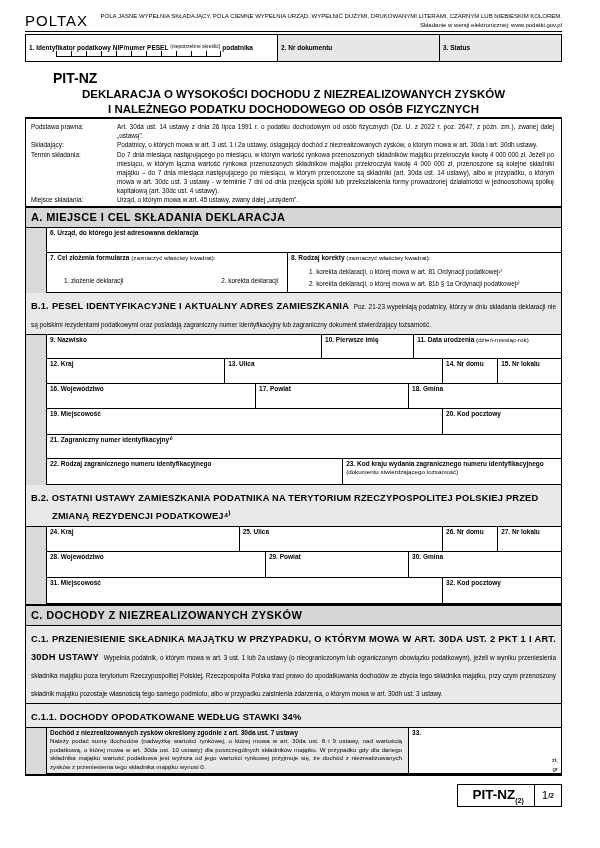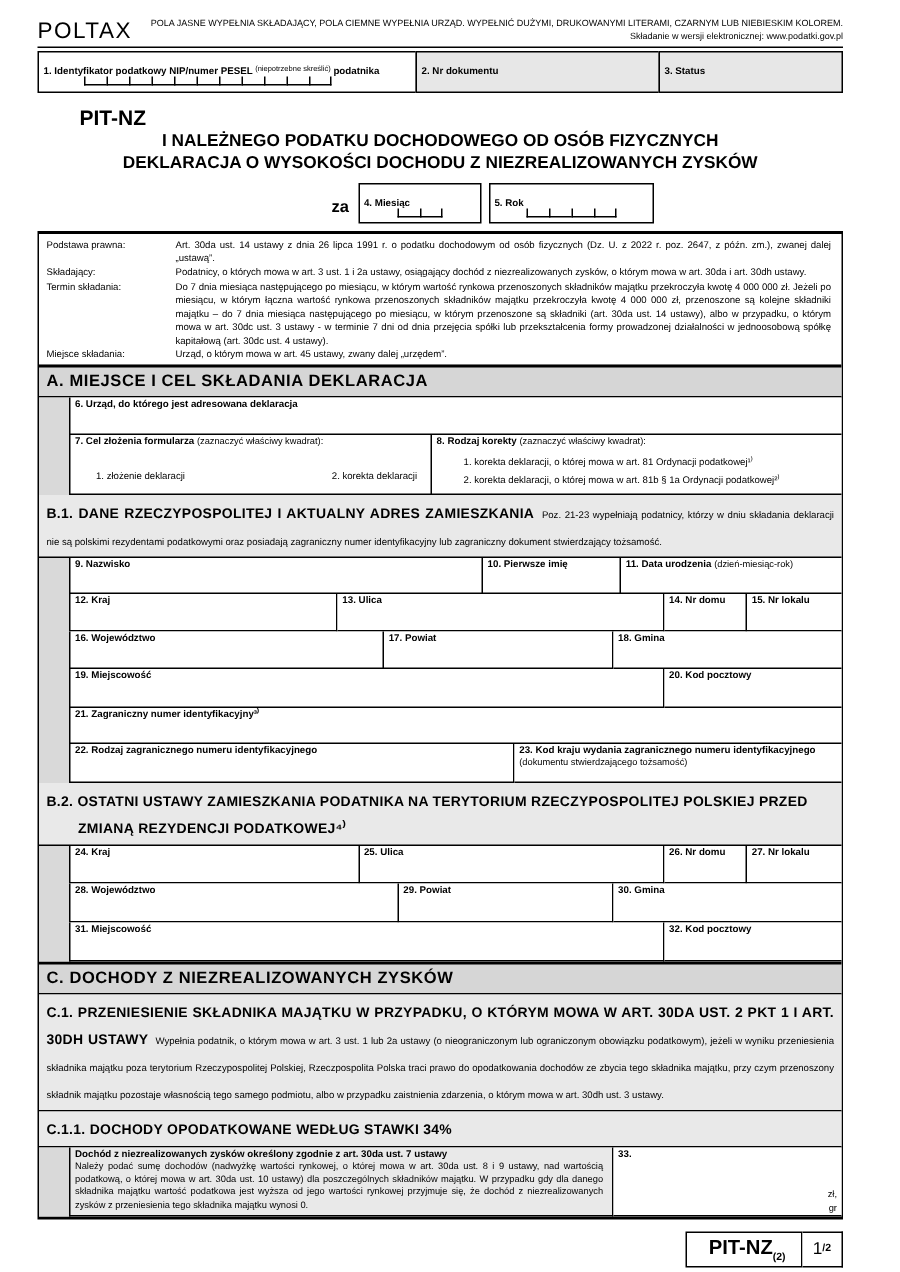--- a/index.html
+++ b/index.html
@@ -119,43 +119,24 @@
       <div class="id-box id-b2 shaded">
         <span class="id-label">2. Nr dokumentu</span>
       </div>
       <div class="id-box id-b3 shaded">
         <span class="id-label">3. Status</span>
       </div>
     </div>
 
     <div class="form-code">PIT-NZ</div>
     <div class="main-title">
+      <div>DEKLARACJA O WYSOKOŚCI DOCHODU Z NIEZREALIZOWANYCH ZYSKÓW</div>
       <div>I NALEŻNEGO PODATKU DOCHODOWEGO OD OSÓB FIZYCZNYCH</div>
-      <div>DEKLARACJA O WYSOKOŚCI DOCHODU Z NIEZREALIZOWANYCH ZYSKÓW</div>
-    </div>
-
-    <div class="za-row">
-      <span class="za">za</span>
-      <div class="period-box pb-month">
-        <span class="pb-label">4. Miesiąc</span>
-        <div class="comb comb-period">
-            <span class="ccell"></span>
-            <span class="ccell"></span>
-          </div>
-      </div>
-      <div class="period-box pb-year">
-        <span class="pb-label">5. Rok</span>
-        <div class="comb comb-period">
-            <span class="ccell"></span>
-            <span class="ccell"></span>
-            <span class="ccell"></span>
-            <span class="ccell"></span>
-          </div>
-      </div>
-    </div>
+    </div>
+
   </div>
 
   <div class="frame">
 
     <div class="legal">
       <div class="legal-row">
         <div class="legal-label">Podstawa prawna:</div>
         <div class="legal-text">Art. 30da ust. 14 ustawy z dnia 26 lipca 1991 r. o podatku dochodowym od osób fizycznych (Dz. U. z 2022 r. poz. 2647, z późn. zm.), zwanej dalej „ustawą”.</div>
       </div>
       <div class="legal-row">
@@ -196,21 +177,21 @@
               <div>1. korekta deklaracji, o której mowa w art. 81 Ordynacji podatkowej¹⁾</div>
               <div>2. korekta deklaracji, o której mowa w art. 81b § 1a Ordynacji podatkowej²⁾</div>
             </div>
           </div>
         </div>
       </div>
     </div>
 
 
     <div class="subhead">
-      <span class="sub-big">B.1. DANE RZECZYPOSPOLITEJ I AKTUALNY ADRES ZAMIESZKANIA</span>
+      <span class="sub-big">B.1. PESEL IDENTYFIKACYJNE I AKTUALNY ADRES ZAMIESZKANIA</span>
       <span class="sub-note">Poz. 21-23 wypełniają podatnicy, którzy w dniu składania deklaracji nie są polskimi rezydentami podatkowymi oraz posiadają zagraniczny numer identyfikacyjny lub zagraniczny dokument stwierdzający tożsamość.</span>
     </div>
 
     <div class="zone">
       <div class="gutter"></div>
       <div class="fields">
         <div class="frow">
           <div class="fcell" style="width:53.6%">
               <span class="flabel">9. Nazwisko</span>
             </div>

